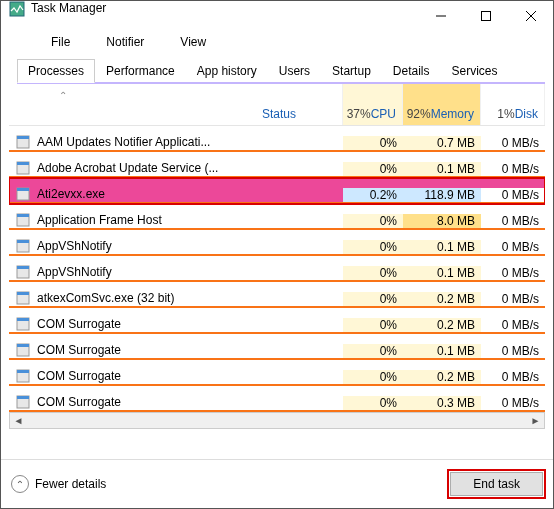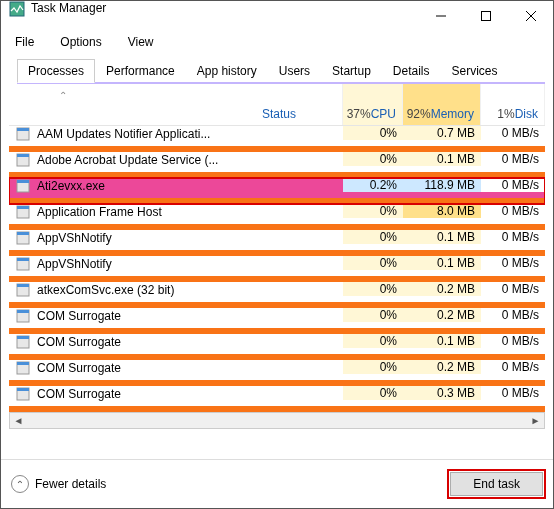--- a/index.html
+++ b/index.html
@@ -2,40 +2,40 @@
 <html><head>
 <meta charset="utf-8">
 <style>
   * { box-sizing: border-box; margin: 0; padding: 0; font-family: "Segoe UI", Tahoma, sans-serif; font-size: 12px; }
   body { background: #fff; width: 554px; height: 509px; border: 1px solid #555; position: relative; overflow: hidden; }
   .titlebar { display: flex; align-items: flex-start; height: 30px; padding-left: 8px; }
   .titlebar .icon { width: 16px; height: 16px; margin-right: 6px; }
   .titlebar .title { flex: 1; color: #000; }
   .winbtns { display: flex; }
   .winbtn { width: 45px; height: 30px; display: flex; align-items: center; justify-content: center; color: #000; }
-  .menubar { display: flex; gap: 10px; padding: 2px 6px; }
+  .menubar { display: flex; gap: 20px; padding: 2px 6px; margin-left: 36px; }
   .menuitem { padding: 2px 8px; }
   .tabstrip { display: flex; border-bottom: 2px solid #c4b5fd; margin: 6px 8px 0 16px; }
   .tab { padding: 4px 10px; border: 1px solid transparent; border-bottom: none; background: #fff; cursor: default; }
   .tab.active { border-color: #ccc; border-bottom: 1px solid #fff; margin-bottom: -1px; background: #fff; }
   .tableheader { display: flex; height: 42px; border-bottom: 1px solid #e5e5e5; margin: 0 8px; }
   .th { display: flex; flex-direction: row; justify-content: flex-end; padding: 4px 6px; color: #005a9e; border-right: 1px solid #f0f0f0; }
   .th.name { flex: 1; flex-direction: row; align-items: flex-end; justify-content: space-between; }
   .th .label { color: #1a5fb4; margin-top: 12px; }
   .th .pct { text-align: right; color: #444; }
   .th.right { text-align: right; align-items: flex-end; }
   .th.cpu { width: 60px; }
   .th.mem { width: 78px; }
   .th.disk { width: 64px; }
   .sortarrow { text-align: center; color: #888; font-size: 10px; position: absolute; top: 6px; }
   .th.name { position: relative; }
   .th.name .sortarrow { left: 50px; }
   .status-label { color: #1a5fb4; margin-left: auto; margin-right: 40px; }
   .rows { margin: 0 8px; overflow: hidden; }
-  .row { display: flex; height: 26px; align-items: flex-start; border-bottom: 6px solid #f97316; }
+  .row { display: flex; height: 26px; align-items: flex-end; border-bottom: 2px solid #f97316; }
   .cell { padding: 0 6px; overflow: hidden; white-space: nowrap; text-overflow: ellipsis; }
   .cell.name { flex: 1; display: flex; align-items: center; gap: 6px; }
   .cell.cpu { width: 60px; text-align: right; background: #fff7d6; }
   .cell.mem { width: 78px; text-align: right; background: #fff7d6; }
   .cell.disk { width: 64px; text-align: right; background: #fff; }
   .row.selected { background: #ec4899; }
   .row.selected .cell.cpu, .row.selected .cell.mem { background: #cde8ff; }
   .row.highlight { outline: 2px solid #d80000; outline-offset: -1px; }
   .cell.mem.hot { background: #ffe08a; }
   .app-icon { width: 16px; height: 16px; }
@@ -72,21 +72,21 @@
         <svg width="10" height="10">
           <line x1="0" y1="0" x2="10" y2="10" stroke="#000"></line>
           <line x1="10" y1="0" x2="0" y2="10" stroke="#000"></line>
         </svg>
       </div>
   </div>
 </div>
 
 <div class="menubar">
   <div class="menuitem">File</div>
-  <div class="menuitem">Options</div>
+  <div class="menuitem">Notifier</div>
   <div class="menuitem">View</div>
 </div>
 
 <div class="tabstrip">
   <div class="tab active">Processes</div>
   <div class="tab">Performance</div>
   <div class="tab">App history</div>
   <div class="tab">Users</div>
   <div class="tab">Startup</div>
   <div class="tab">Details</div>

